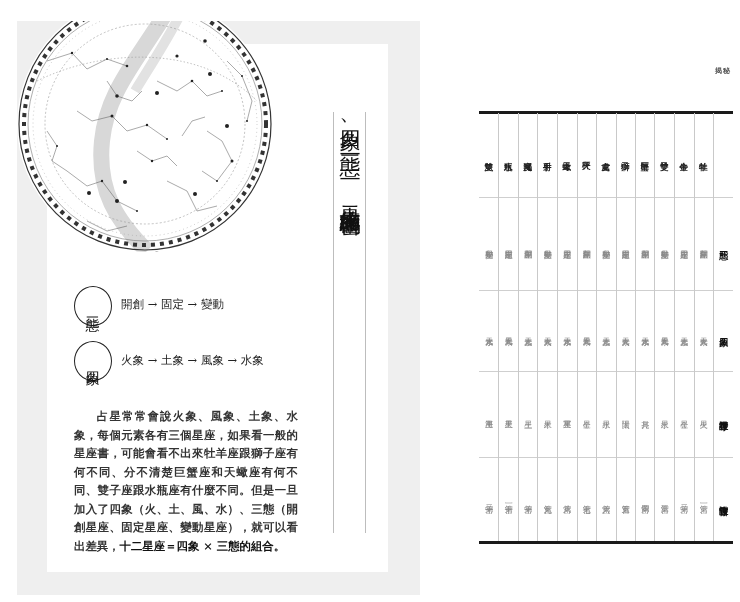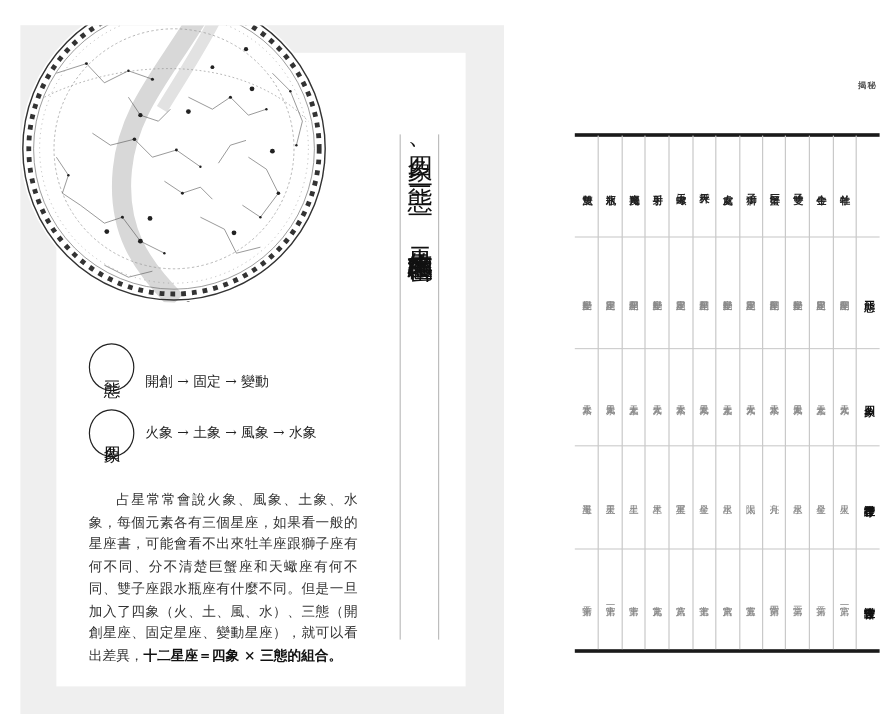--- a/index.html
+++ b/index.html
@@ -34,21 +34,21 @@
   .circle-badge span {
     writing-mode: vertical-rl; text-orientation: upright;
     font-size: 14px; line-height: 14px; letter-spacing: 0; color: #111;
   }
   .flow-line { font-size: 11.5px; color: #222; white-space: nowrap; }
 
   .body-text {
     left: 74px; top: 407px; width: 224px;
     font-size: 11.4px; line-height: 18.5px; color: #333; text-align: justify;
   }
-  .body-text p { margin: 0; text-indent: 2em; }
+  .body-text p { margin: 0; text-indent: 2em; font-weight: bold; }
   .body-text b { color: #111; }
 
   
   .running-head { left: 715px; top: 66px; font-size: 7px; color: #555; letter-spacing: 1px; font-weight: bold; }
 
   .table-wrap { left: 479px; top: 111px; width: 254px; height: 433px; }
   .rule-thick { left: 0; width: 254px; height: 2.5px; background: #1a1a1a; }
   .vline { top: 2px; width: 1px; height: 428px; background: #c9c9c9; }
   .hline { left: 0; width: 254px; height: 1px; background: #cfcfcf; }
 
@@ -139,21 +139,21 @@
   </svg>
 </div>
 
 <div class="abs title-rule" style="left:333px;"></div>
 <div class="abs title-rule" style="left:365px;"></div>
 <div class="abs vtitle">四象、三態——十二星座的終極密碼</div>
 
 <div class="abs circle-badge" style="left:74px; top:286px;">
   <span>三態</span>
 </div>
-<div class="abs flow-line" style="left:121px; top:311px;">
+<div class="abs flow-line" style="left:121px; top:297px;">
   <span>開創</span>
   <span>→</span>
   <span>固定</span>
   <span>→</span>
   <span>變動</span>
 </div>
 
 <div class="abs circle-badge" style="left:74px; top:341px;">
   <span>四象</span>
 </div>

